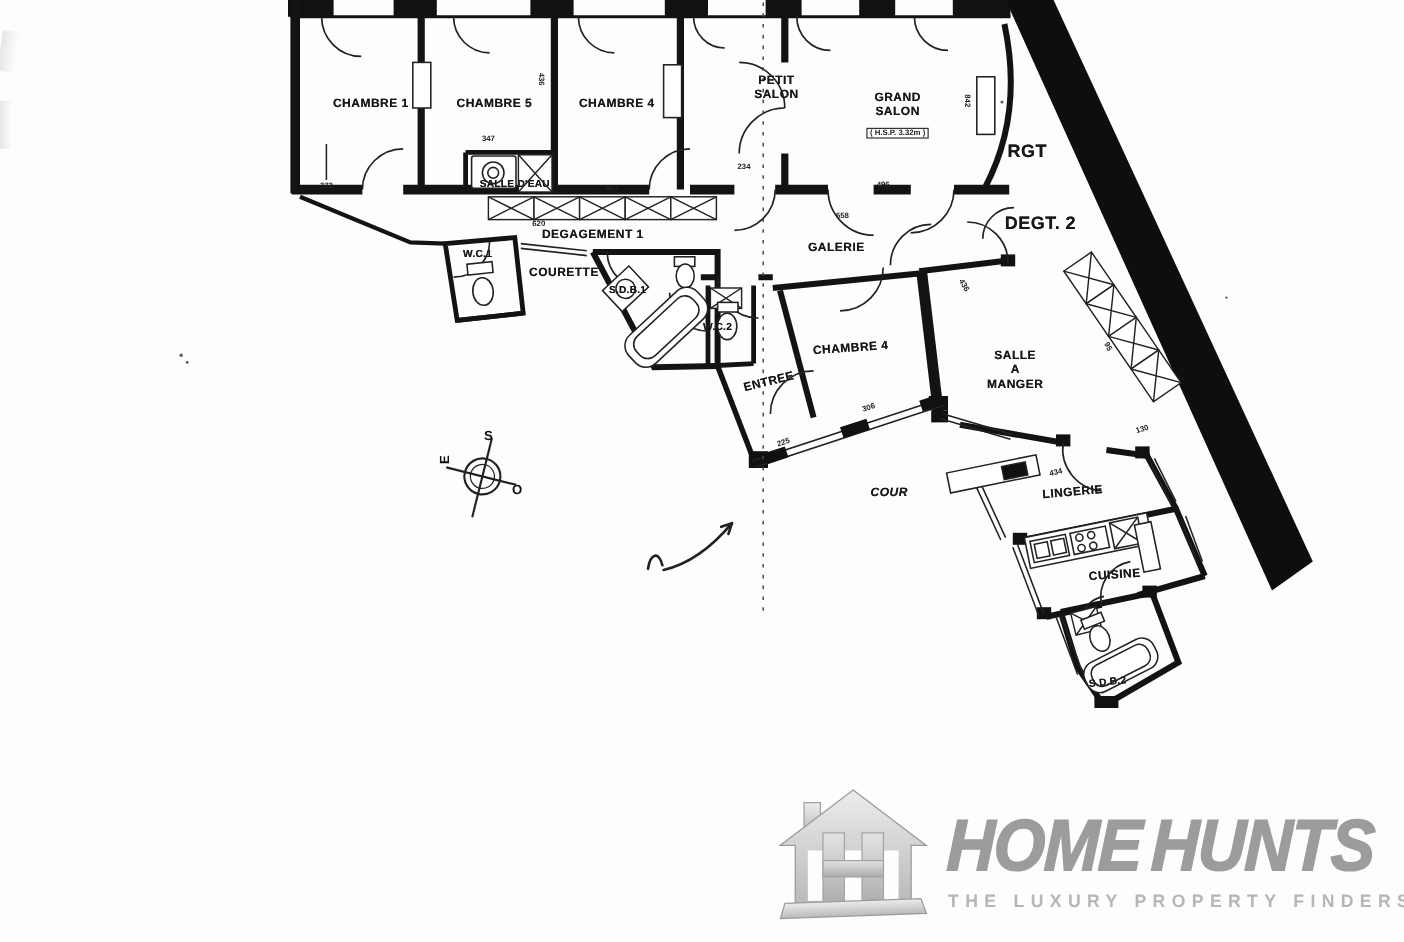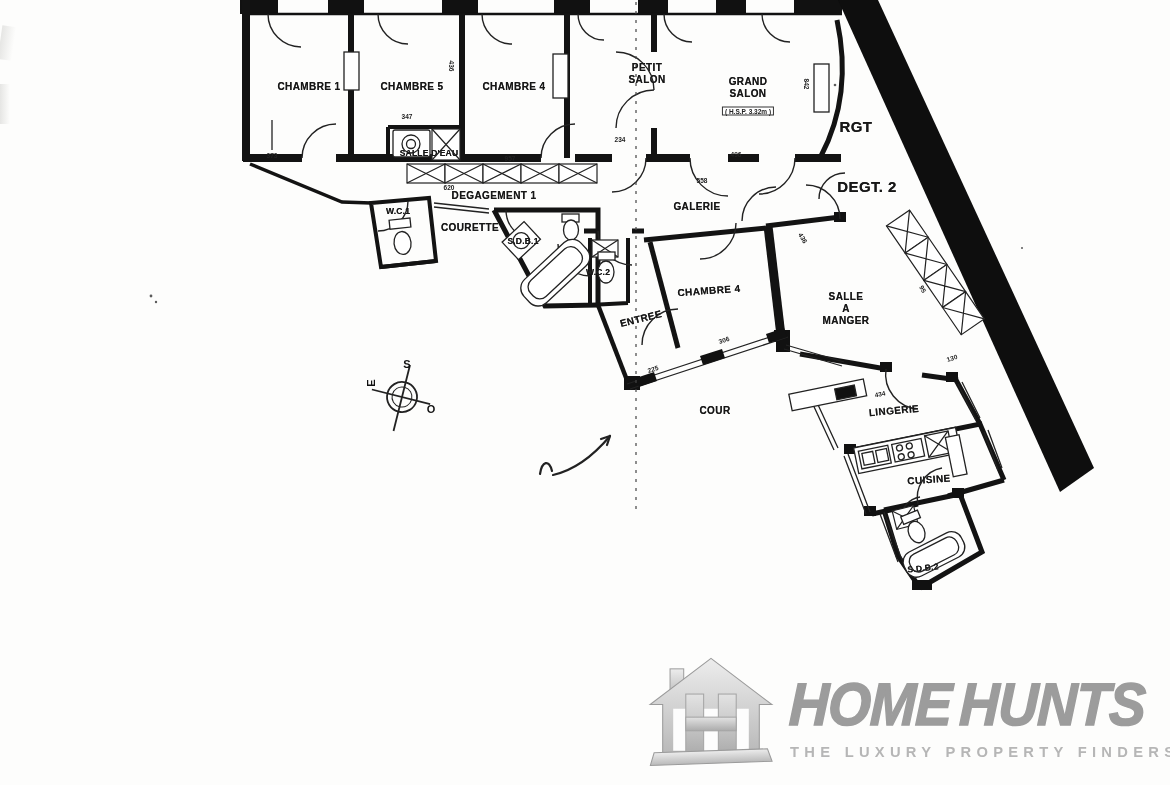--- a/index.html
+++ b/index.html
@@ -267,21 +267,21 @@
   <div class="lbl md" style="left:867px;top:187px;text-align:right;">DEGT. 2</div>
   <div class="lbl sm" style="left:398px;top:211px;">W.C.1</div>
   <div class="lbl" style="left:458px;top:228px;margin-left:12px;">COURETTE</div>
   <div class="lbl sm" style="left:523px;top:241px;">S.D.B.1</div>
   <div class="lbl sm" style="left:598px;top:272px;">W.C.2</div>
   <div class="lbl" style="left:641px;top:319px;transform:translate(-50%,-50%) rotate(-14deg);">ENTREE</div>
   <div class="lbl" style="left:709px;top:291px;transform:translate(-50%,-50%) rotate(-4deg);">CHAMBRE 4</div>
   <div class="lbl" style="left:846px;top:309px;text-align:center;">SALLE
 A
 MANGER</div>
-  <div class="lbl" style="left:715px;top:411px;">COUR</div>
+  <div class="lbl" style="left:741px;top:411px;font-style:italic;">COUR</div>
   <div class="lbl" style="left:894px;top:411px;transform:translate(-50%,-50%) rotate(-5deg);">LINGERIE</div>
   <div class="lbl" style="left:929px;top:480px;transform:translate(-50%,-50%) rotate(-4deg);">CUISINE</div>
   <div class="lbl sm" style="left:923px;top:568px;transform:translate(-50%,-50%) rotate(-6deg);">S.D.B.2</div>
 
   <div class="dim" style="left:272px;top:155px;">373</div>
   <div class="dim" style="left:407px;top:116px;">347</div>
   <div class="dim" style="left:451px;top:66px;transform:translate(-50%,-50%) rotate(90deg);">436</div>
   <div class="dim" style="left:510px;top:158px;">957</div>
   <div class="dim" style="left:449px;top:187px;">620</div>
   <div class="dim" style="left:620px;top:139px;">234</div>

